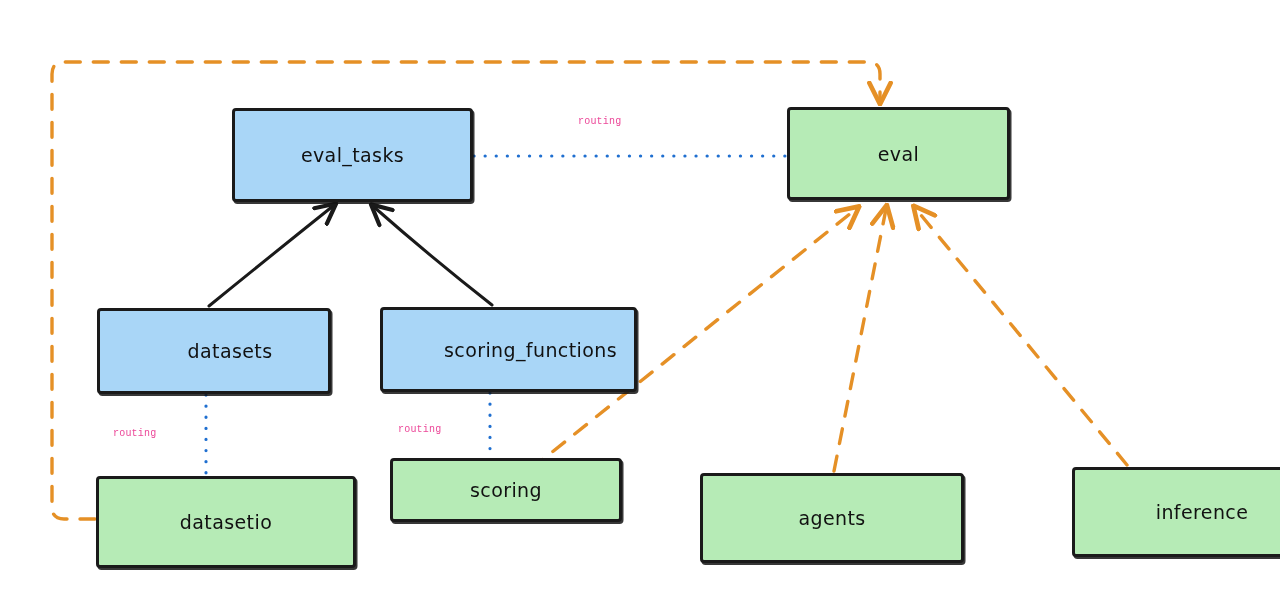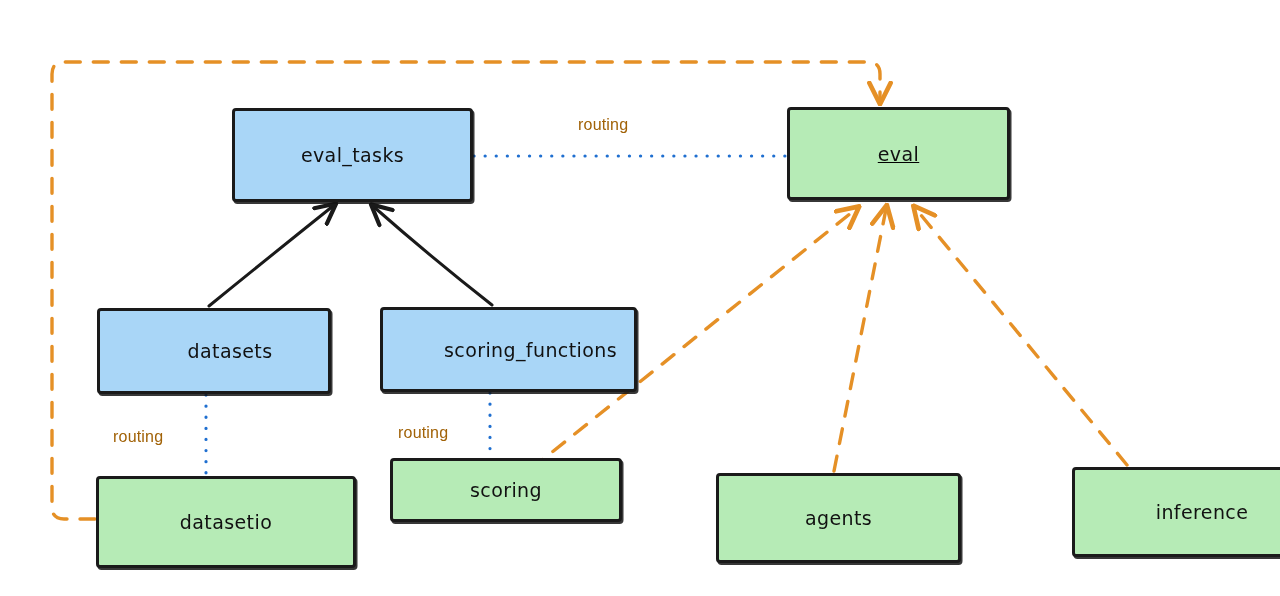--- a/index.html
+++ b/index.html
@@ -46,23 +46,23 @@
   .node-label {
     font-family: "DejaVu Sans", sans-serif;
     font-size: 19px;
     color: #111111;
     letter-spacing: 0.4px;
     white-space: nowrap;
     text-align: center;
   }
   .edge-label {
     position: absolute;
-    font-family: Liberation Sans, sans-serif;
-    font-size: 16px;
-    color: #a16207;
+    font-family: Liberation Mono, monospace;
+    font-size: 10px;
+    color: #ec4899;
     white-space: nowrap;
     letter-spacing: 0.2px;
   }
 </style>
 </head>
 <body>
 
 <div id="diagram-root">
 
   <svg id="edge-layer" viewBox="0 0 1280 596" xmlns="http://www.w3.org/2000/svg">
@@ -97,41 +97,41 @@
   <div class="edge-label" style="left:578px; top:116px;">routing</div>
 
   <div class="edge-label" style="left:113px; top:428px;">routing</div>
 
   <div class="edge-label" style="left:398px; top:424px;">routing</div>
 
   <div class="node blue" style="left:232px; top:108px; width:241px; height:94px;">
     <span class="node-label">eval_tasks</span>
   </div>
 
-  <div class="node green" style="left:787px; top:107px; width:223px; height:93px;text-decoration:underline;">
+  <div class="node green" style="left:787px; top:107px; width:223px; height:93px;">
     <span class="node-label">eval</span>
   </div>
 
   <div class="node blue" style="left:97px; top:308px; width:234px; height:86px;padding-left:32px;">
     <span class="node-label">datasets</span>
   </div>
 
   <div class="node blue" style="left:380px; top:307px; width:257px; height:85px;padding-left:44px;">
     <span class="node-label">scoring_functions</span>
   </div>
 
   <div class="node green" style="left:96px; top:476px; width:260px; height:92px;">
     <span class="node-label">datasetio</span>
   </div>
 
   <div class="node green" style="left:390px; top:458px; width:232px; height:64px;">
     <span class="node-label">scoring</span>
   </div>
 
-  <div class="node green" style="left:716px; top:473px; width:245px; height:90px;">
+  <div class="node green" style="left:700px; top:473px; width:264px; height:90px;">
     <span class="node-label">agents</span>
   </div>
 
   <div class="node green" style="left:1072px; top:467px; width:260px; height:90px;">
     <span class="node-label">inference</span>
   </div>
 
 </div>
 
 </body></html>

